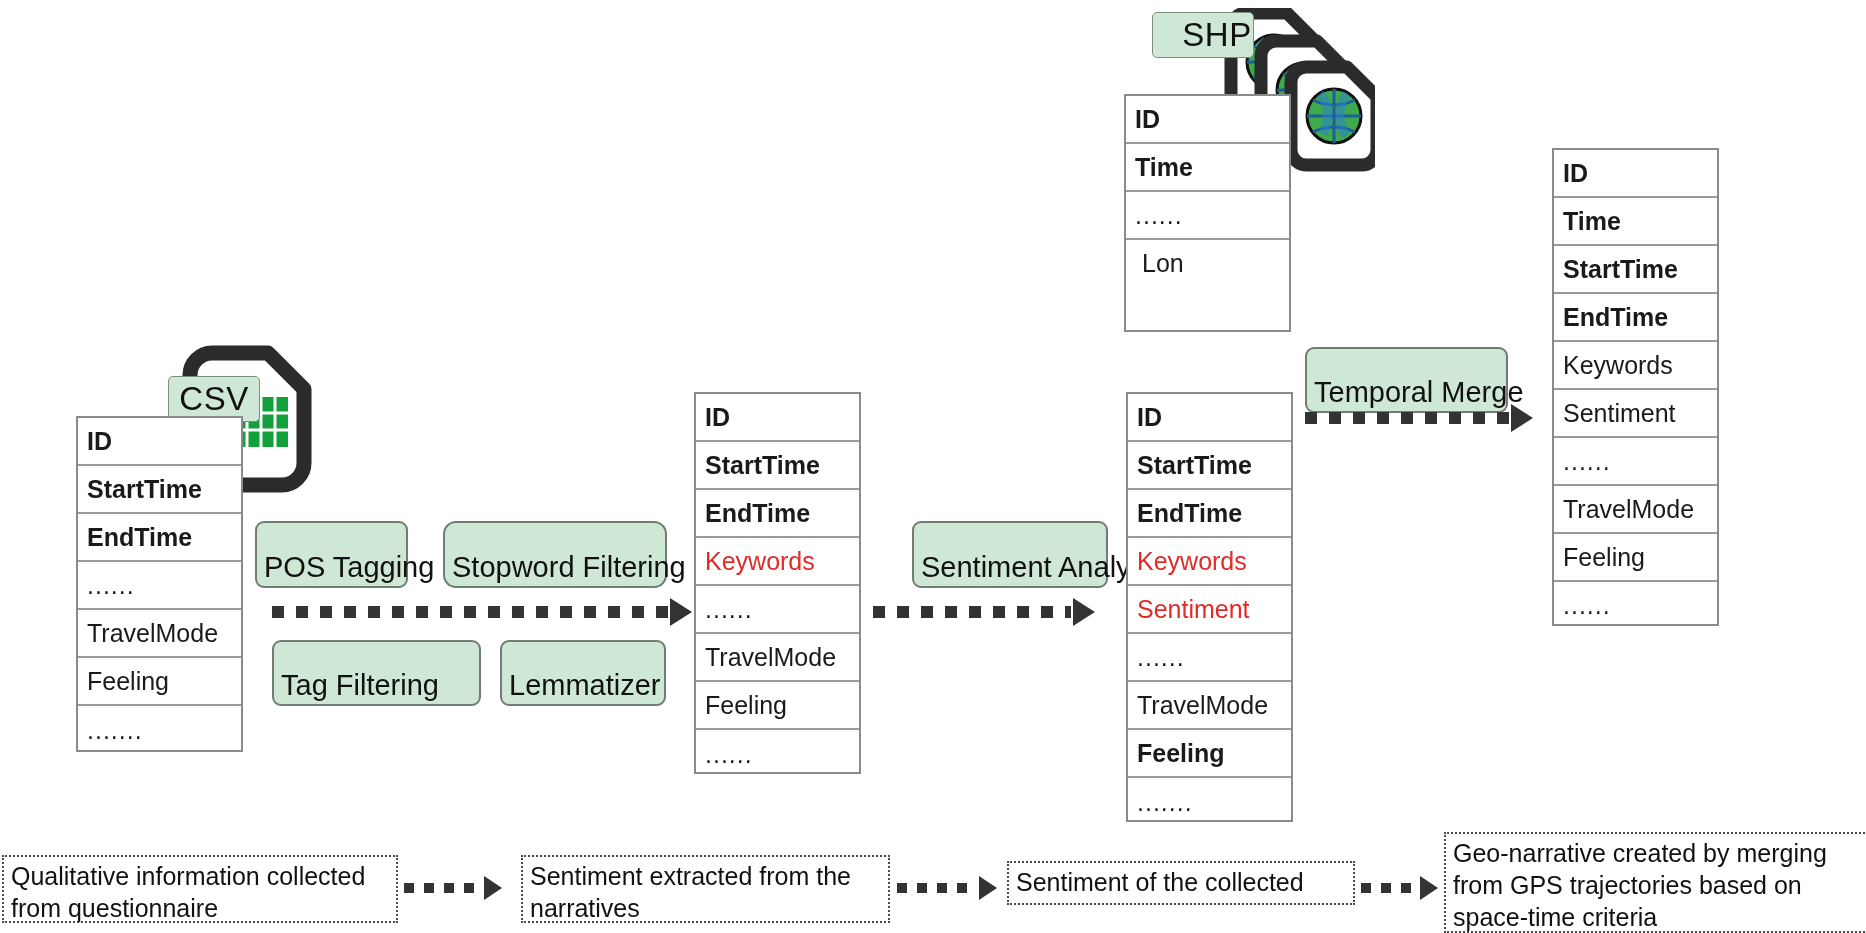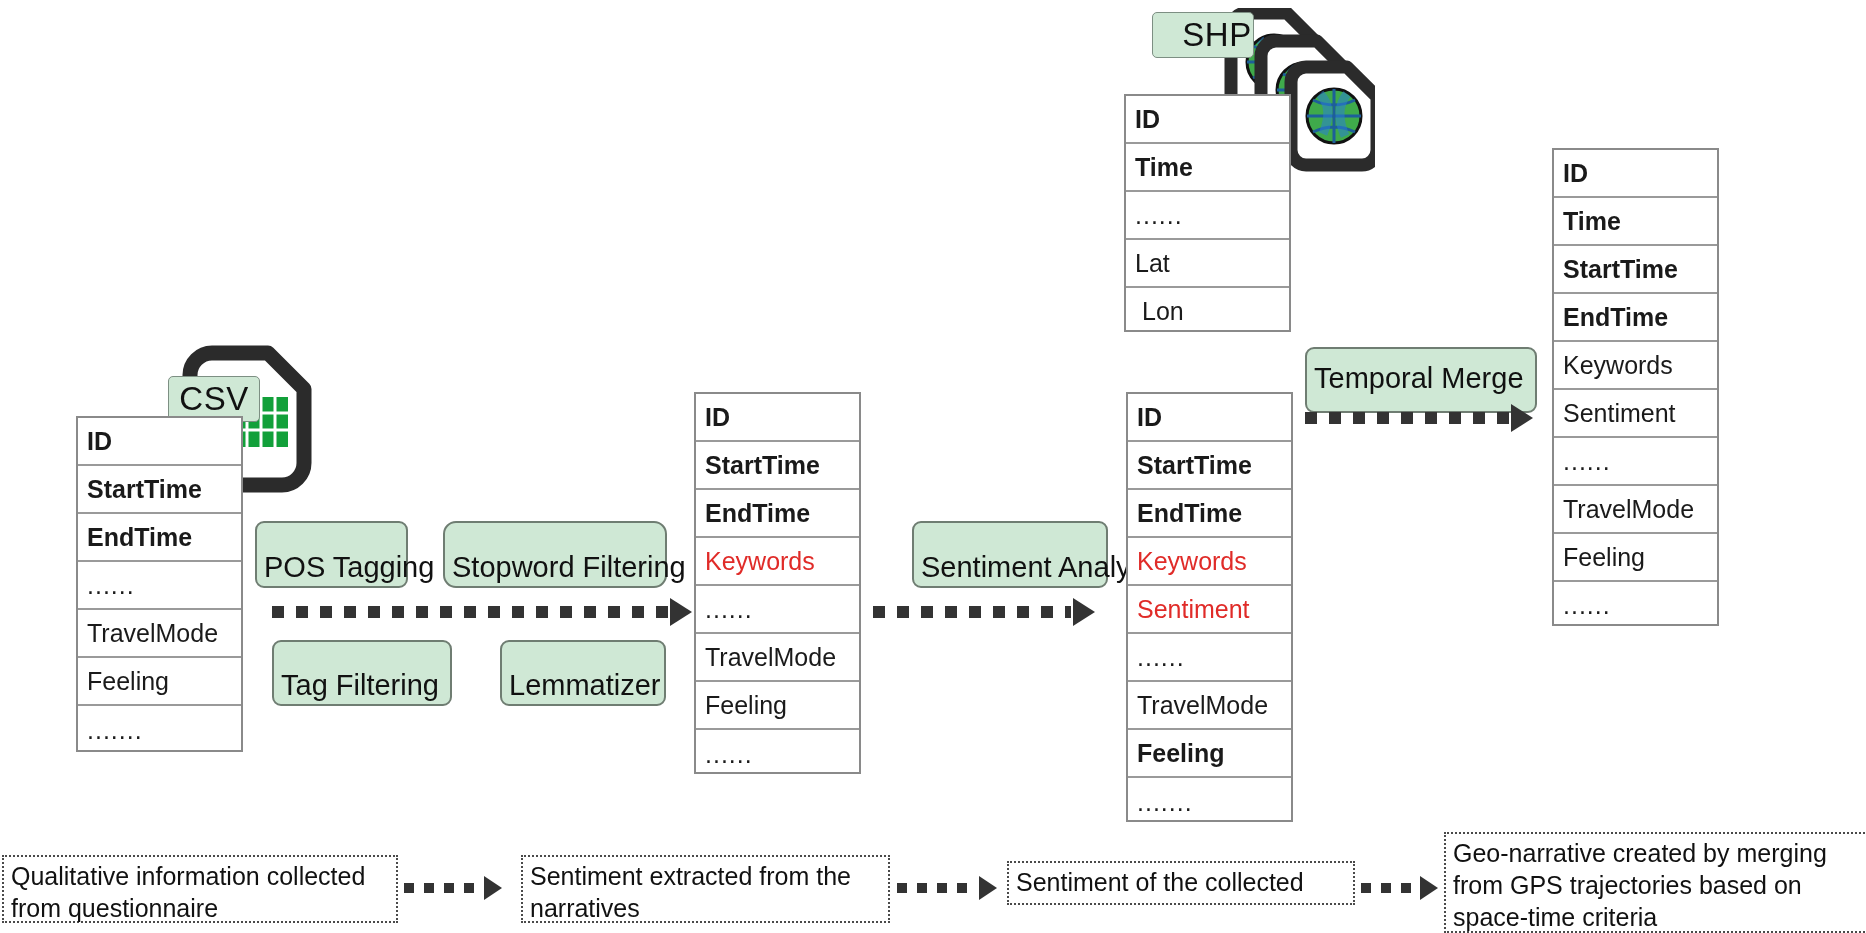--- a/index.html
+++ b/index.html
@@ -81,21 +81,21 @@
   <div class="row" style="height:48px;">Feeling</div>
   <div class="row dots" style="height:48px;">.......</div>
 </div>
 
 <div class="proc" style="left:255px;top:521px;width:153px;height:67px;">
   <span>POS Tagging</span>
 </div>
 <div class="proc" style="left:443px;top:521px;width:224px;height:67px;border-radius:13px;">
   <span>Stopword Filtering</span>
 </div>
-<div class="proc" style="left:272px;top:640px;width:180px;height:66px;">
+<div class="proc" style="left:272px;top:640px;width:209px;height:66px;">
   <span>Tag Filtering</span>
 </div>
 <div class="proc" style="left:500px;top:640px;width:166px;height:66px;">
   <span>Lemmatizer</span>
 </div>
 
 <div class="arrow" style="left:272px;top:598px;width:420px;height:28px;">
   <div class="seg"></div>
   <div class="head"></div>
 </div>
@@ -154,25 +154,24 @@
   </svg>
 </div>
 <div class="fmt-tag" style="left:1152px;top:12px;width:102px;height:46px;padding-left:28px;">
   <span>SHP</span>
 </div>
 
 <div class="tbl" style="left:1124px;top:94px;width:167px;height:238px;">
   <div class="row b" style="height:48px;">ID</div>
   <div class="row b" style="height:48px;">Time</div>
   <div class="row dots" style="height:48px;">......</div>
-  <div class="row" style="height:48px;">Lat</div>
   <div class="row" style="height:46px;padding-left:16px;">Lon</div>
 </div>
 
-<div class="proc" style="left:1305px;top:347px;width:232px;height:66px;align-items:center;">
+<div class="proc" style="left:1305px;top:347px;width:203px;height:66px;">
   <span>Temporal Merge</span>
 </div>
 <div class="arrow" style="left:1305px;top:404px;width:228px;height:28px;">
   <div class="seg"></div>
   <div class="head"></div>
 </div>
 
 <div class="tbl" style="left:1552px;top:148px;width:167px;height:478px;">
   <div class="row b" style="height:48px;">ID</div>
   <div class="row b" style="height:48px;">Time</div>

